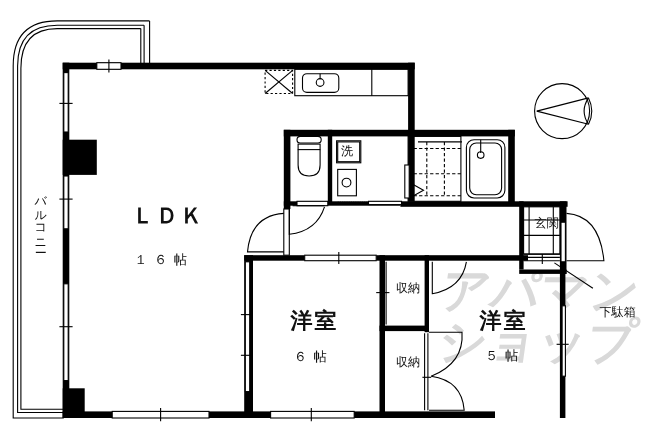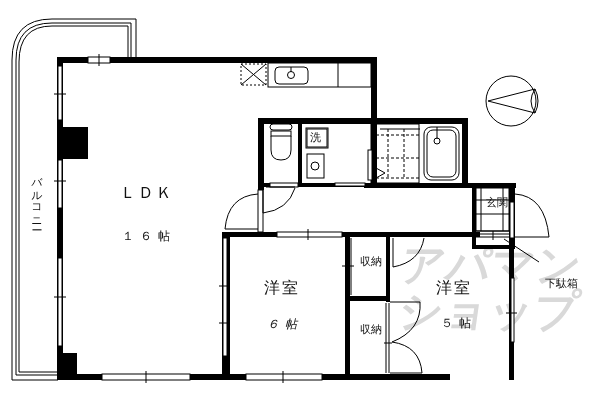--- a/index.html
+++ b/index.html
@@ -1,19 +1,19 @@
 <!DOCTYPE html>
 <html><head>
 <meta charset="utf-8">
 <style>
   html, body { margin:0; padding:0; background:#ffffff; }
   body { width:600px; height:400px; position:relative; overflow:hidden; font-family:"DejaVu Sans", sans-serif; }
   svg { position:absolute; left:0; top:0; }
   .lbl { position:absolute; color:#111; font-family:"DejaVu Sans", sans-serif; white-space:nowrap; }
-  .room-name { font-size:16px; letter-spacing:2px; }
+  .room-name { font-size:20px; letter-spacing:2px;font-weight:bold; }
   .room-size { font-size:12px; letter-spacing:6px; }
   .small { font-size:11px; }
   .vert { writing-mode:vertical-rl; font-size:11px; letter-spacing:1px; }
   .stack { font-size:11px; line-height:12px; text-align:center; width:14px; }
   .wm { position:absolute; color:#d9d9d9; font-weight:bold; font-size:44px; line-height:46px; font-family:"DejaVu Sans", sans-serif; transform:skewX(-8deg); }
 </style>
 </head>
 <body>
 
 <div class="wm" style="left:398px; top:242px;">
@@ -177,21 +177,21 @@
     <path d="M535,89 Q541,101 535,113"></path>
   </g>
 </svg>
 
 <div class="lbl vert" style="left:28px; top:170px;">バルコニー</div>
 
 <div class="lbl room-name" style="left:120px; top:183px;">ＬＤＫ</div>
 <div class="lbl room-size" style="left:122px; top:228px;">１６帖</div>
 
 <div class="lbl room-name" style="left:264px; top:278px;">洋室</div>
-<div class="lbl room-size" style="left:267px; top:316px;font-style:italic;">６帖</div>
+<div class="lbl room-size" style="left:267px; top:316px;">６帖</div>
 
 <div class="lbl room-name" style="left:436px; top:278px;">洋室</div>
 <div class="lbl room-size" style="left:441px; top:315px;">５帖</div>
 
 <div class="lbl stack" style="left:360px; top:256px;">収納</div>
 <div class="lbl stack" style="left:360px; top:324px;">収納</div>
 <div class="lbl stack" style="left:486px; top:197px;">玄関</div>
 <div class="lbl small" style="left:545px; top:260px;margin-top:16px;">下駄箱</div>
 <div class="lbl small" style="left:310px; top:130px;">洗</div>
 

